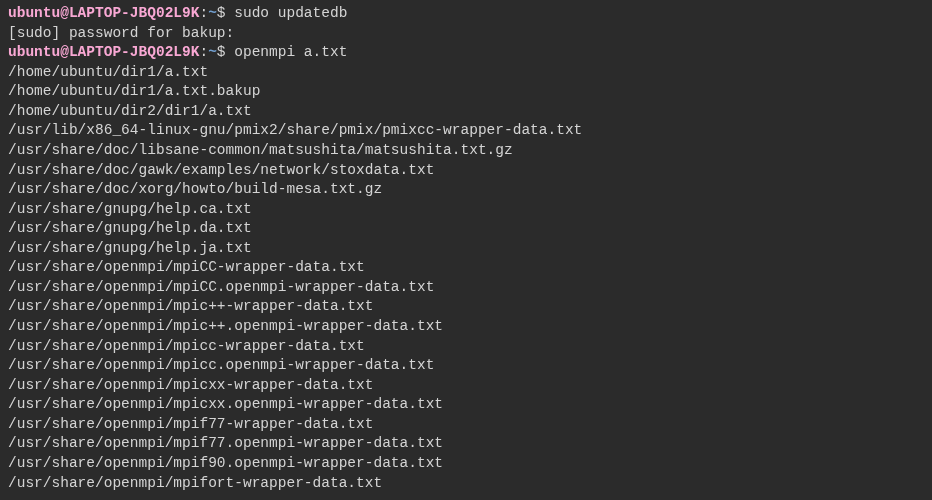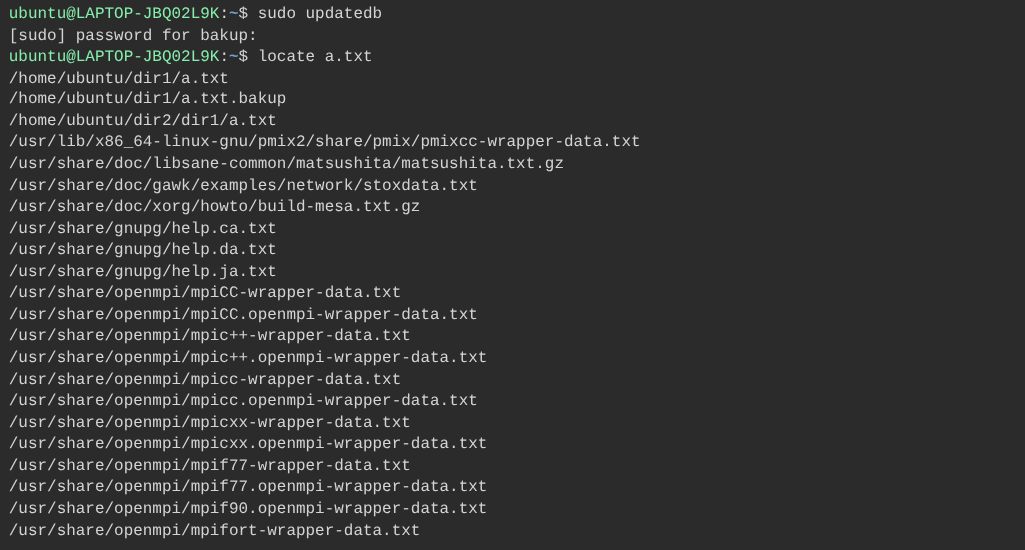--- a/index.html
+++ b/index.html
@@ -15,22 +15,22 @@
       color: #d4d4d4;
       padding: 4px 8px;
       width: 932px;
       height: 500px;
       overflow: hidden;
     }
     .terminal-line {
       white-space: pre;
     }
     .user-host {
-      color: #86efac;
-      font-weight: normal;
+      color: #f9a8d4;
+      font-weight: bold;
     }
     .colon {
       color: #d4d4d4;
     }
     .path {
       color: #729fcf;
       font-weight: bold;
     }
     .prompt-symbol {
       color: #d4d4d4;
@@ -42,21 +42,21 @@
     .output {
       color: #d4d4d4;
     }
   </style>
 </head>
 <body>
 
 <div id="terminal">
     <div class="terminal-line"><span class="user-host">ubuntu@LAPTOP-JBQ02L9K</span><span class="colon">:</span><span class="path">~</span><span class="prompt-symbol">$ </span><span class="command">sudo updatedb</span></div>
     <div class="terminal-line"><span class="output">[sudo] password for bakup:</span></div>
-    <div class="terminal-line"><span class="user-host">ubuntu@LAPTOP-JBQ02L9K</span><span class="colon">:</span><span class="path">~</span><span class="prompt-symbol">$ </span><span class="command">locate a.txt</span></div>
+    <div class="terminal-line"><span class="user-host">ubuntu@LAPTOP-JBQ02L9K</span><span class="colon">:</span><span class="path">~</span><span class="prompt-symbol">$ </span><span class="command">openmpi a.txt</span></div>
     <div class="terminal-line"><span class="output">/home/ubuntu/dir1/a.txt</span></div>
     <div class="terminal-line"><span class="output">/home/ubuntu/dir1/a.txt.bakup</span></div>
     <div class="terminal-line"><span class="output">/home/ubuntu/dir2/dir1/a.txt</span></div>
     <div class="terminal-line"><span class="output">/usr/lib/x86_64-linux-gnu/pmix2/share/pmix/pmixcc-wrapper-data.txt</span></div>
     <div class="terminal-line"><span class="output">/usr/share/doc/libsane-common/matsushita/matsushita.txt.gz</span></div>
     <div class="terminal-line"><span class="output">/usr/share/doc/gawk/examples/network/stoxdata.txt</span></div>
     <div class="terminal-line"><span class="output">/usr/share/doc/xorg/howto/build-mesa.txt.gz</span></div>
     <div class="terminal-line"><span class="output">/usr/share/gnupg/help.ca.txt</span></div>
     <div class="terminal-line"><span class="output">/usr/share/gnupg/help.da.txt</span></div>
     <div class="terminal-line"><span class="output">/usr/share/gnupg/help.ja.txt</span></div>

